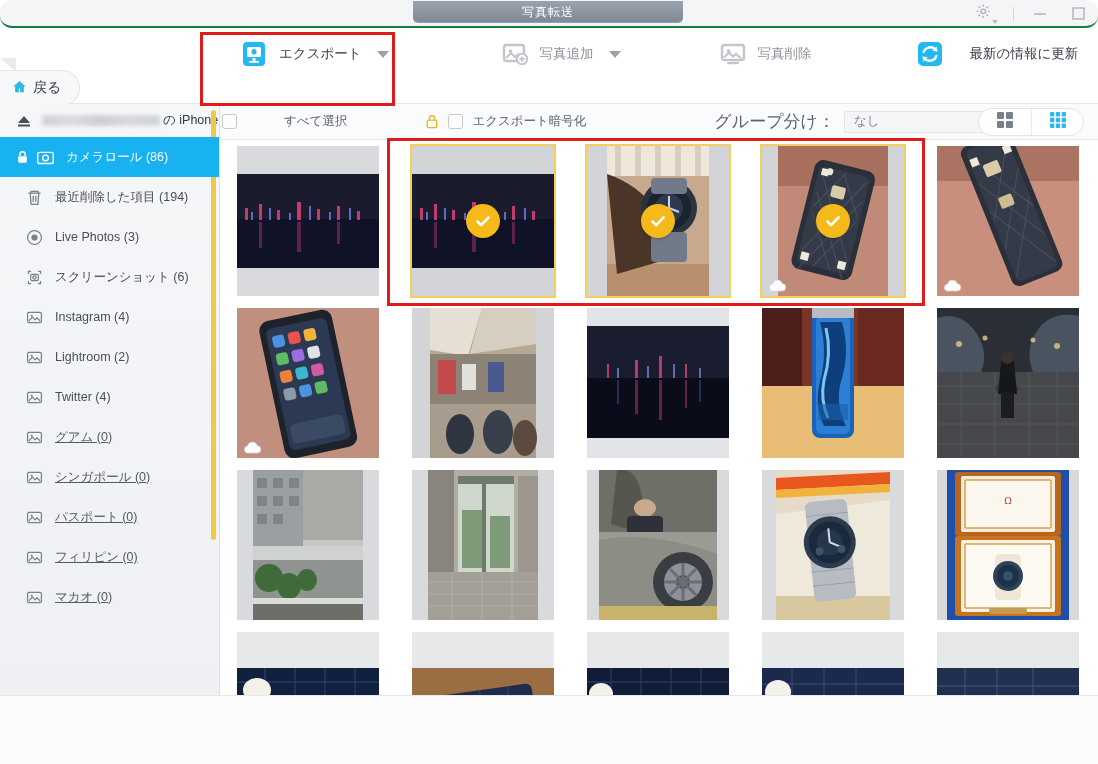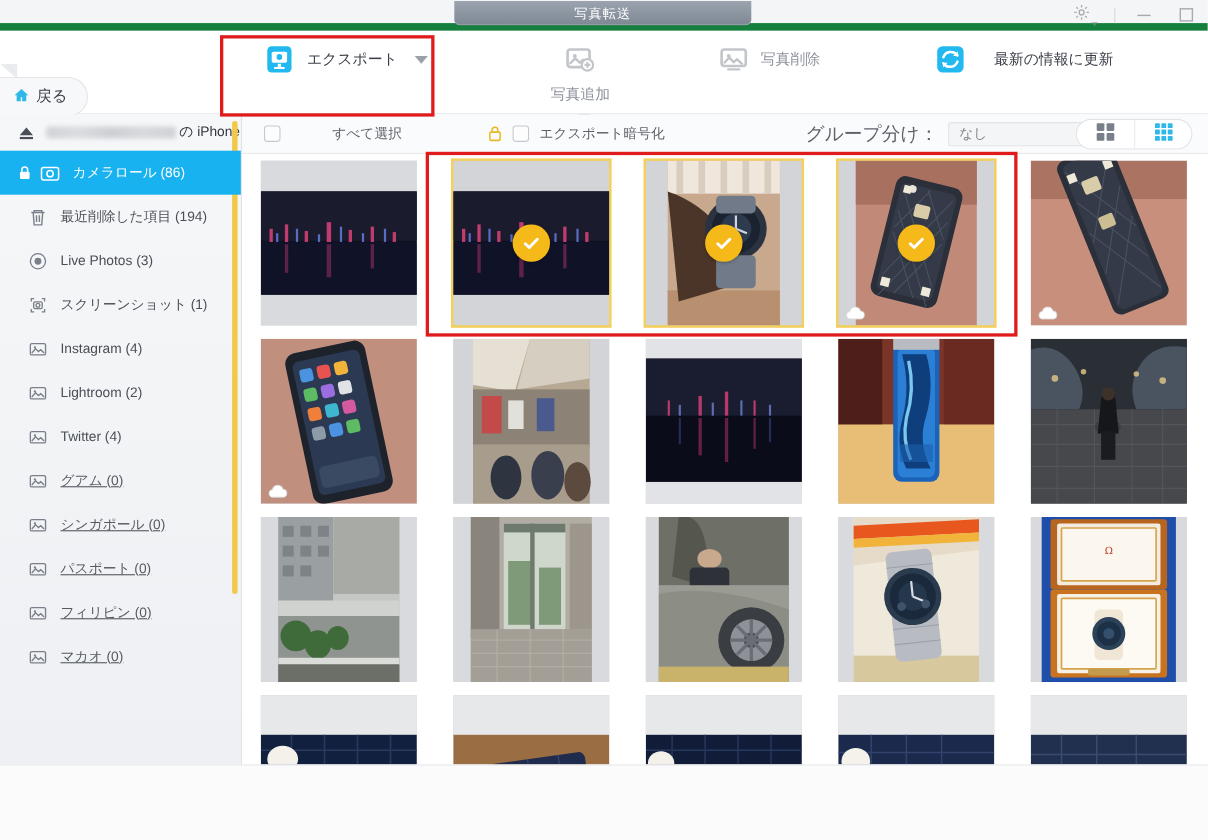--- a/index.html
+++ b/index.html
@@ -7,21 +7,22 @@
     width: 1098px; height: 764px;
     font-family: "Liberation Sans", "DejaVu Sans", sans-serif;
     background: #ffffff; overflow: hidden;
   }
   #app { position: relative; width: 1098px; height: 764px; background: #fff; }
 
   
   .titlebar {
     position: absolute; top: 0; left: 0; width: 1098px; height: 28px;
     background: #f4f5f7;
-    border-bottom: 7px solid #15803d;
+    border-bottom: 2px solid #15803d;
+    border-radius: 12px;
   }
   .title-tab {
     position: absolute; left: 413px; top: 1px; width: 270px; height: 22px;
     background: linear-gradient(#9aa3ae, #7e8894);
     border-radius: 0 0 5px 5px;
     color: #ffffff; font-size: 12px; text-align: center; line-height: 22px;
     letter-spacing: 1px;
     box-shadow: inset 0 -1px 0 rgba(255,255,255,.2);
   }
   .win-ctrls { position: absolute; right: 8px; top: 0; height: 28px; display: flex; align-items: center; gap: 16px; }
@@ -191,21 +192,21 @@
             <rect x="7" y="7" width="14" height="10" rx="1.5" fill="#fff"></rect>
             <rect x="11.5" y="9" width="5" height="5.5" rx="2.5" fill="#22b9f0"></rect>
             <rect x="12.5" y="18" width="3" height="3" fill="#fff"></rect>
             <rect x="9" y="21" width="10" height="1.8" rx="0.9" fill="#fff"></rect>
           </svg>
         </span>
         <span class="lbl">エクスポート</span>
         <span class="caret"></span>
       </div>
 
-      <div class="tb-item dim" style="margin-left:112px;flex-direction:column;">
+      <div class="tb-item dim" style="margin-left:112px;">
         <span class="ic-box">
           <svg width="28" height="28" viewBox="0 0 28 28">
             <rect x="3" y="5" width="20" height="16" rx="2.5" fill="none" stroke="#c2c6cb" stroke-width="2.4"></rect>
             <circle cx="9.5" cy="11" r="1.8" fill="#c2c6cb"></circle>
             <path d="M5 18l5-5 4 4 3-2.5 5 4.5" fill="none" stroke="#c2c6cb" stroke-width="2.2"></path>
             <circle cx="21" cy="19" r="5.2" fill="#fff" stroke="#c2c6cb" stroke-width="2"></circle>
             <path d="M21 16.4v5.2M18.4 19h5.2" stroke="#c2c6cb" stroke-width="2"></path>
           </svg>
         </span>
         <span class="lbl">写真追加</span>
@@ -292,21 +293,21 @@
     </div>
 
     <div class="side-item">
       <span class="sic" style="margin-left:9px;">
         <svg width="19" height="19" viewBox="0 0 22 22" fill="none" stroke="#7a8089" stroke-width="1.4">
           <path d="M4 7V4h3M18 7V4h-3M4 15v3h3M18 15v3h-3"></path>
           <rect x="6.5" y="7.5" width="9" height="7" rx="1.4"></rect>
           <circle cx="11" cy="11" r="2"></circle>
         </svg>
       </span>
-      <span class="txt">スクリーンショット (1)</span>
+      <span class="txt">スクリーンショット (6)</span>
     </div>
 
     <div class="side-item">
       <span class="sic" style="margin-left:9px;">
         <svg width="19" height="19" viewBox="0 0 22 22" fill="none" stroke="#7a8089" stroke-width="1.4">
           <rect x="3" y="5" width="16" height="12" rx="1.6"></rect>
           <circle cx="7.8" cy="9" r="1.2" fill="#7a8089" stroke="none"></circle>
           <path d="M4.5 15l4-4.5 3 3 2.5-2 3.5 3.5"></path>
         </svg>
       </span>
@@ -386,21 +387,21 @@
           <rect x="3" y="5" width="16" height="12" rx="1.6"></rect>
           <circle cx="7.8" cy="9" r="1.2" fill="#7a8089" stroke="none"></circle>
           <path d="M4.5 15l4-4.5 3 3 2.5-2 3.5 3.5"></path>
         </svg>
       </span>
       <span class="txt">マカオ (0)</span>
     </div>
   </div>
 
   <div class="selectbar">
-    <div class="sb-grp" style="margin-left:20px;gap:47px;">
+    <div class="sb-grp" style="margin-left:2px;gap:47px;">
       <span class="chk"></span>
       <span>すべて選択</span>
     </div>
     <div class="sb-grp" style="margin-left:78px;">
       <span class="lock-y">
         <svg width="14" height="15" viewBox="0 0 14 16">
           <rect x="2" y="6.5" width="10" height="8" rx="1.4" fill="none" stroke="#e8b923" stroke-width="1.5"></rect>
           <path d="M4.2 6.5V4.6a2.8 2.8 0 0 1 5.6 0v1.9" fill="none" stroke="#e8b923" stroke-width="1.5"></path>
         </svg>
       </span>

